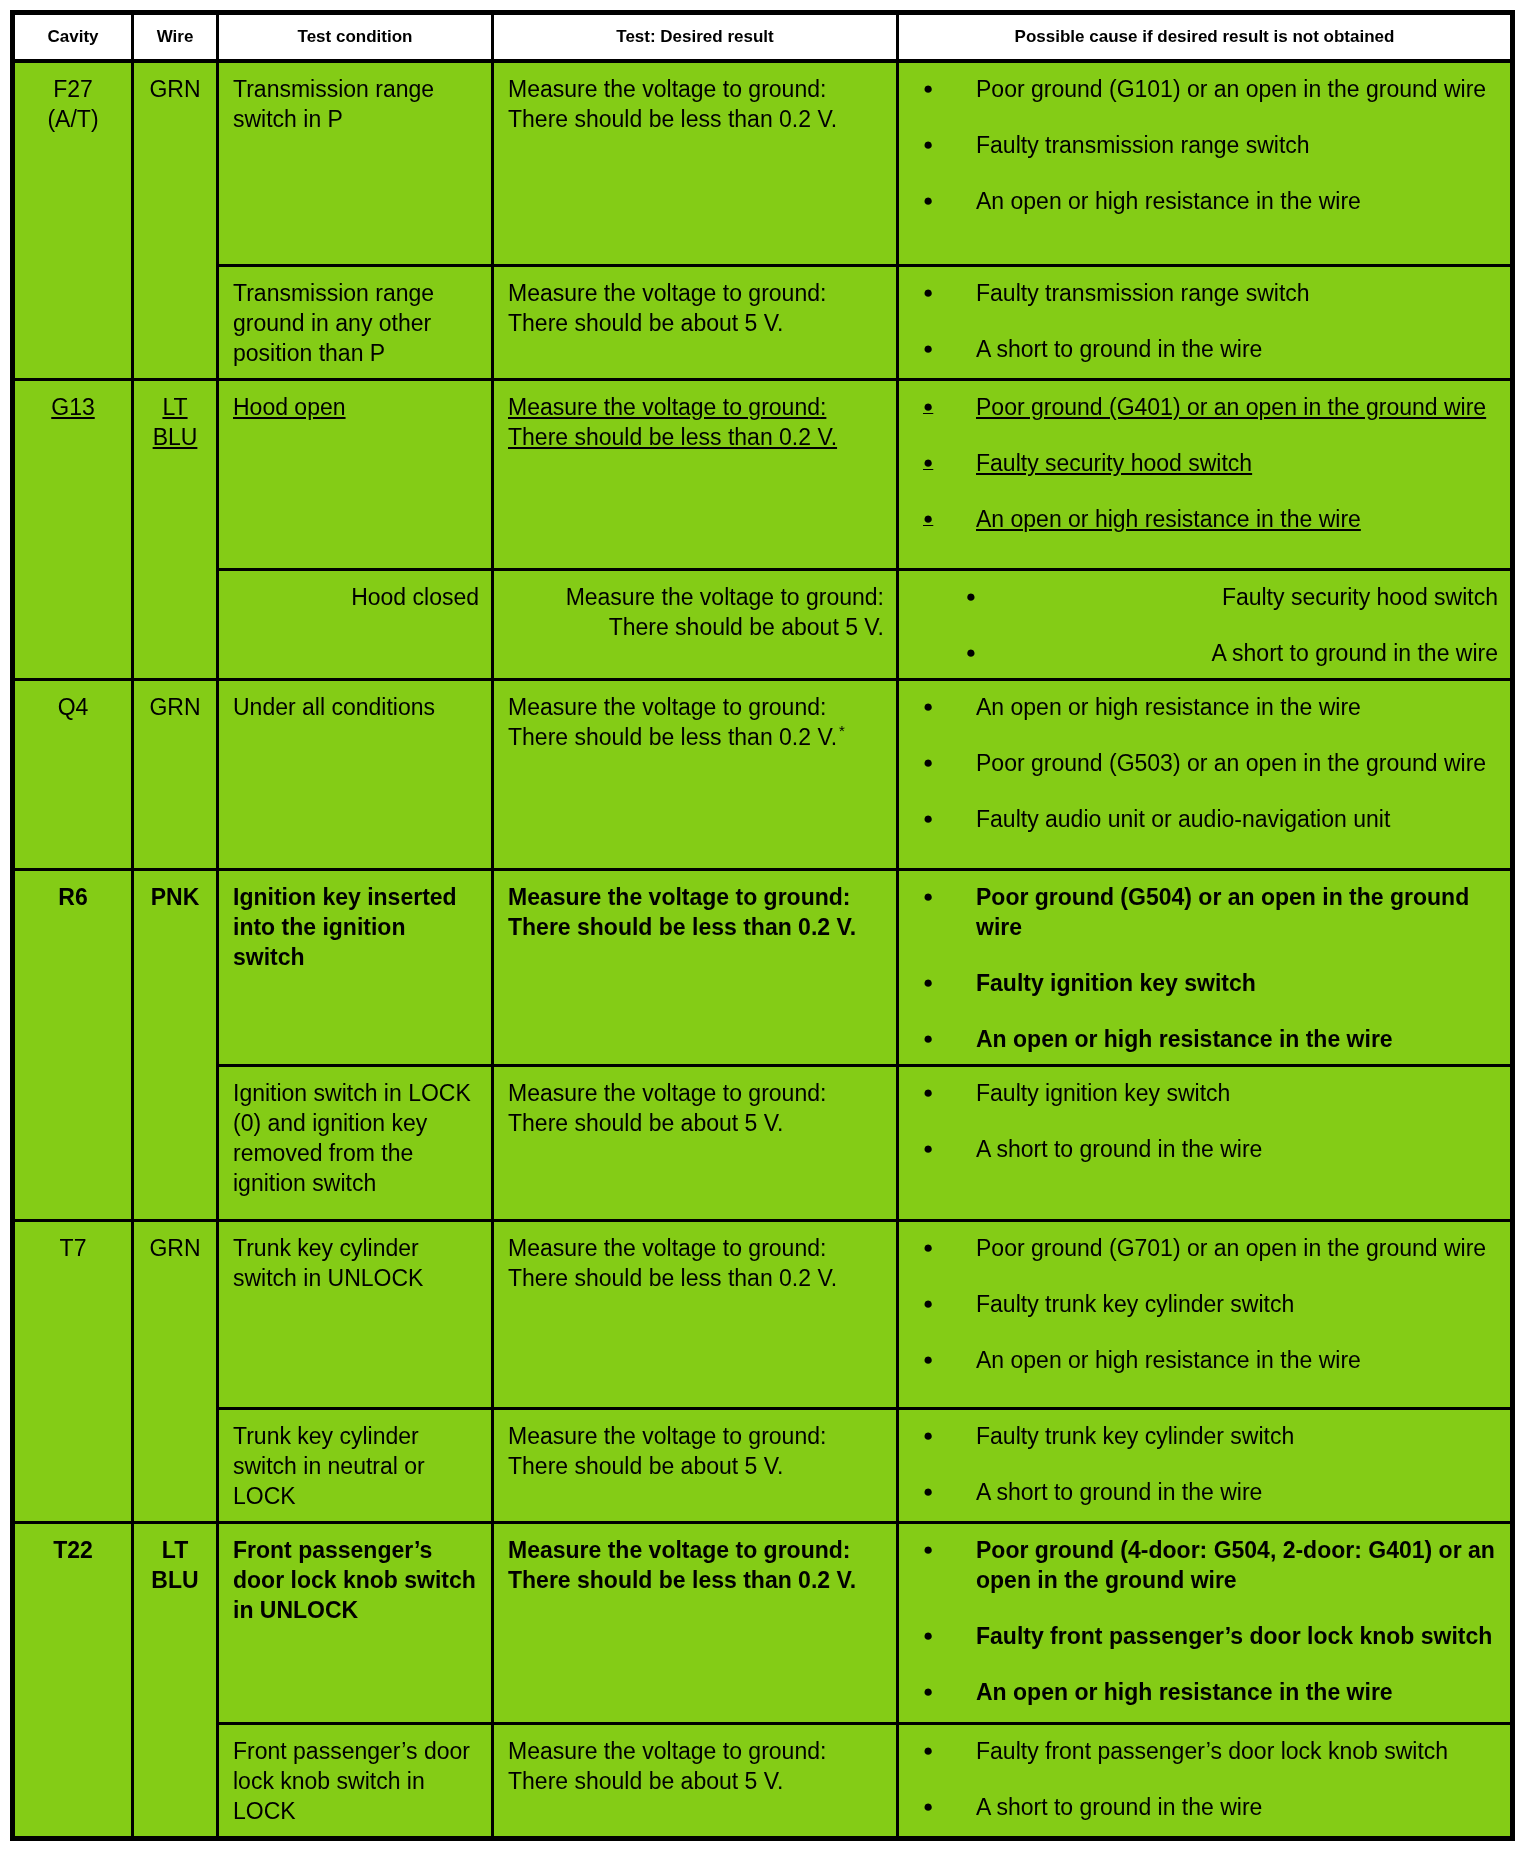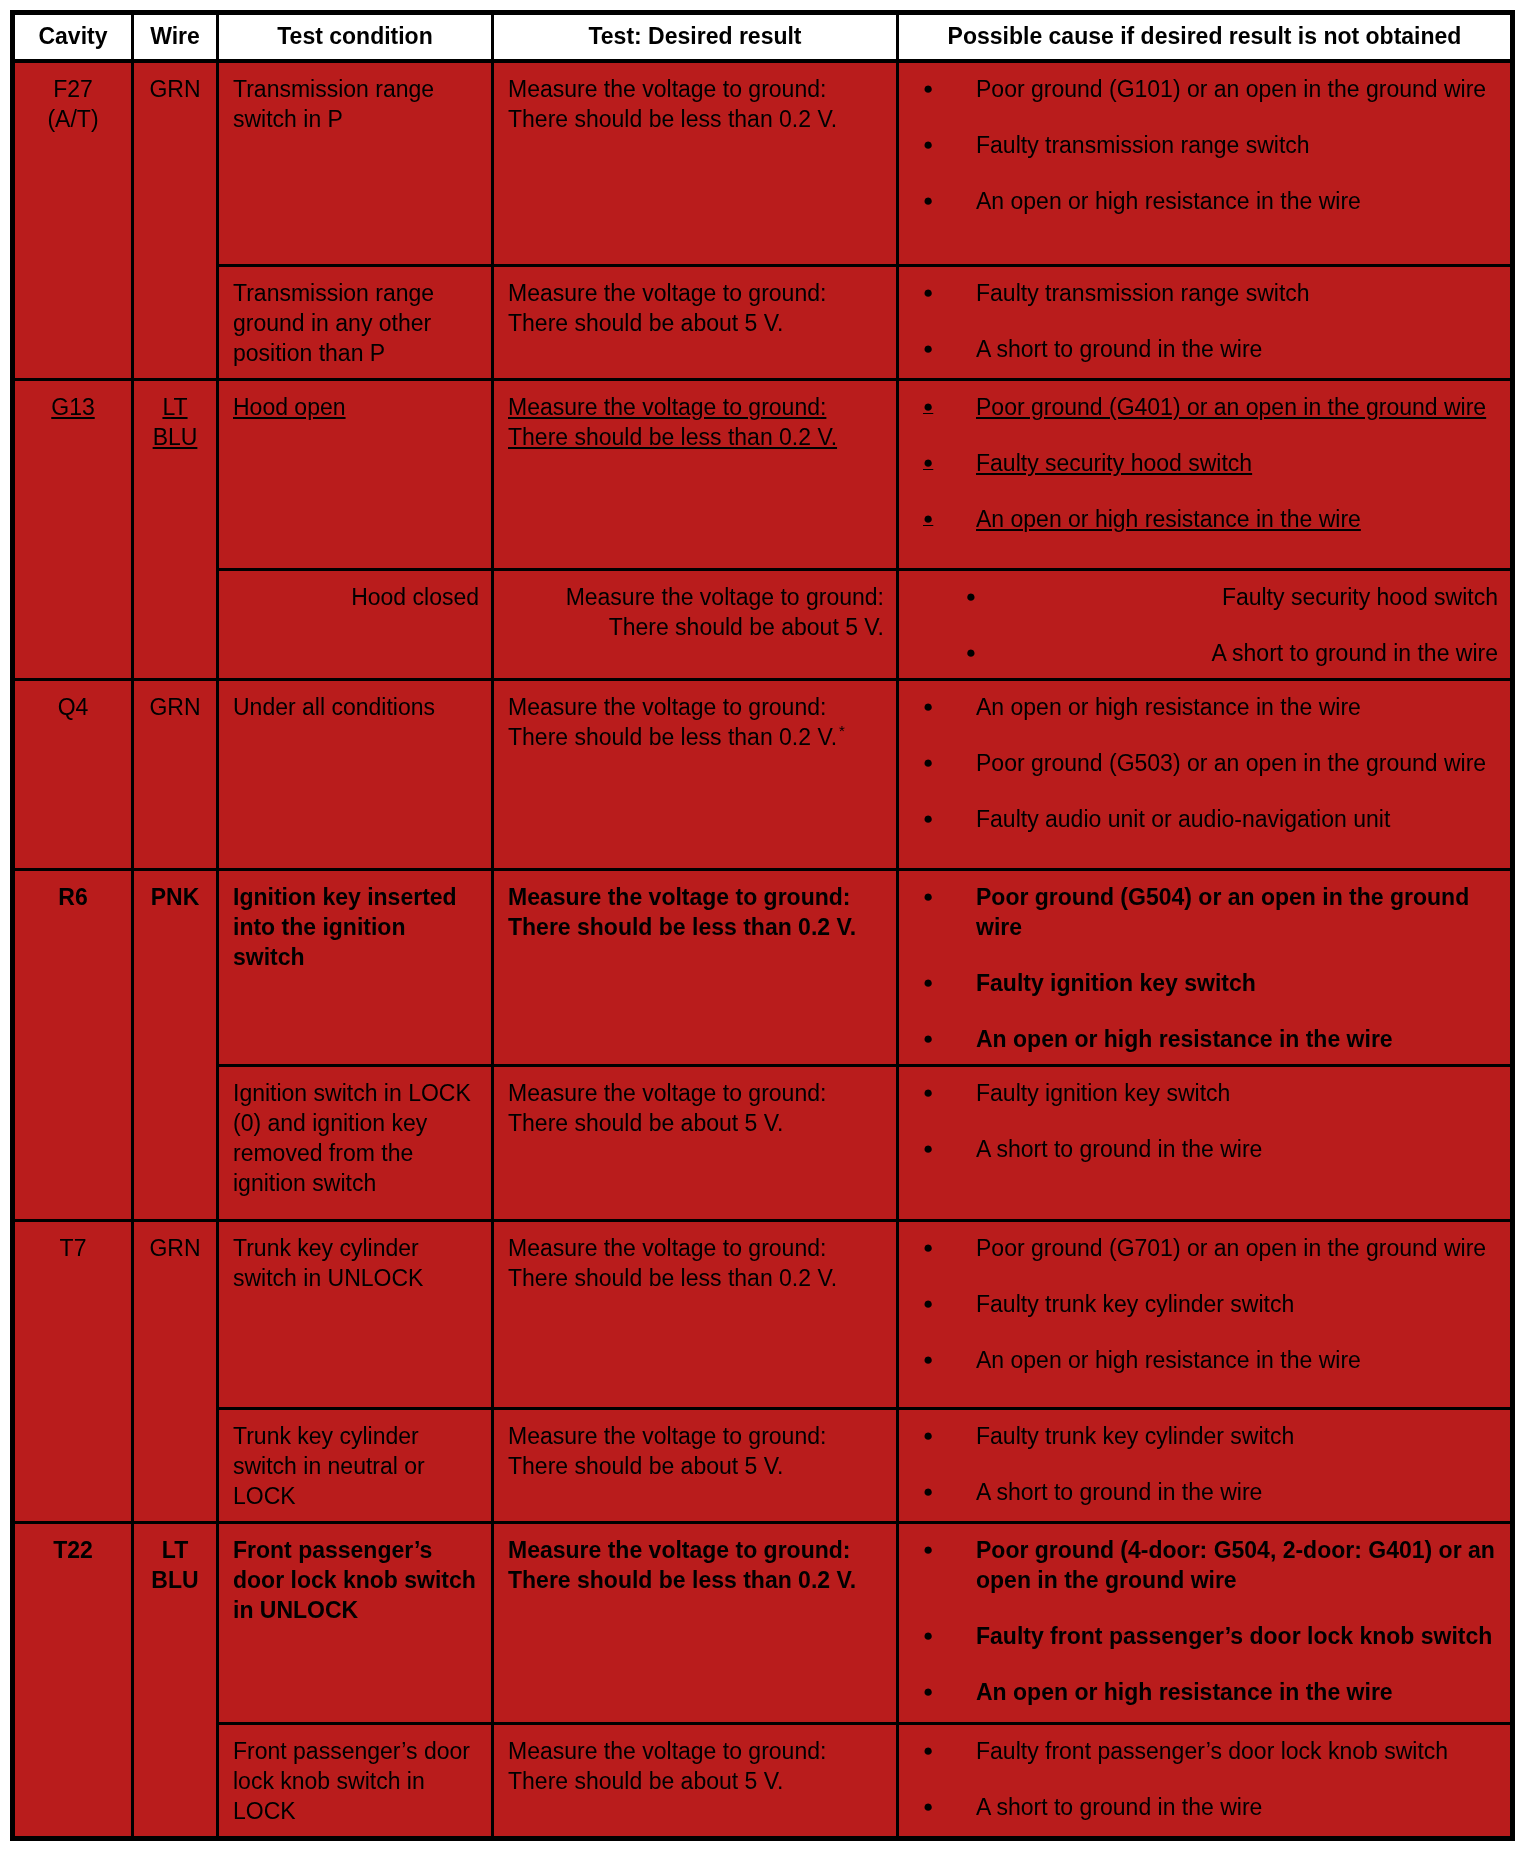--- a/index.html
+++ b/index.html
@@ -13,34 +13,34 @@
   table.diag {
     border-collapse: collapse;
     table-layout: fixed;
     width: 1500px;
     border: 5px solid #000;
   }
   th {
     border: 3px solid #000;
     border-bottom: 4px solid #000;
     height: 48px;
-    font-size: 23px;
+    font-size: 17px;
     font-weight: bold;
     text-align: center;
     vertical-align: middle;
     padding: 4px 6px;
     background: #fff;
   }
   td {
     border: 3px solid #000;
     vertical-align: top;
     font-size: 23px;
     line-height: 30px;
     padding: 11px 12px 10px 14px;
-    background: #b91c1c;
+    background: #84cc16;
   }
   td.center-cell { text-align: center; padding: 11px 4px 10px 4px; }
   td.cause-cell { padding-left: 24px; }
   .cause { display: flex; margin-bottom: 26px; }
   .cause:last-child { margin-bottom: 0; }
   .bullet {
     flex: 0 0 53px;
     font-size: 17px;
     line-height: 30px;
   }

